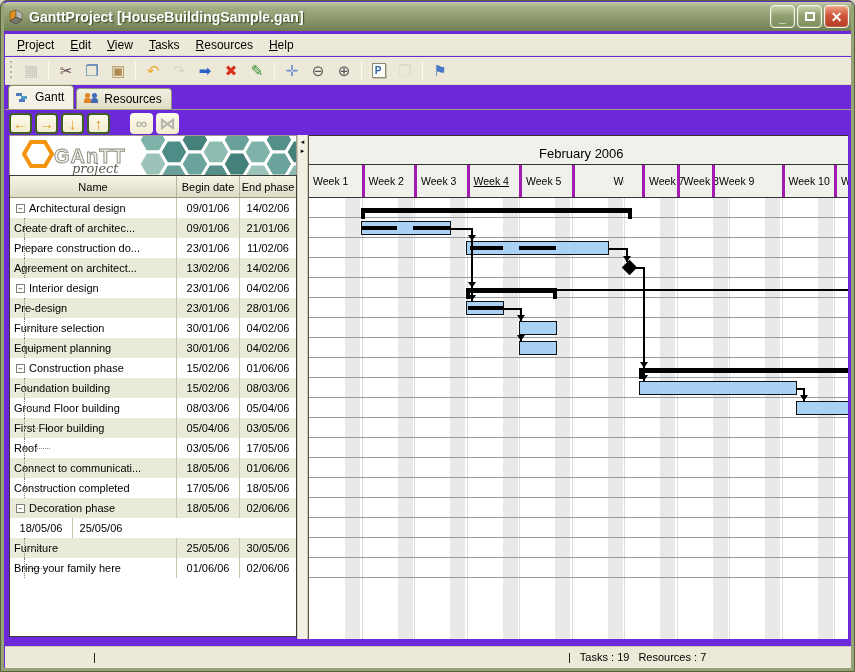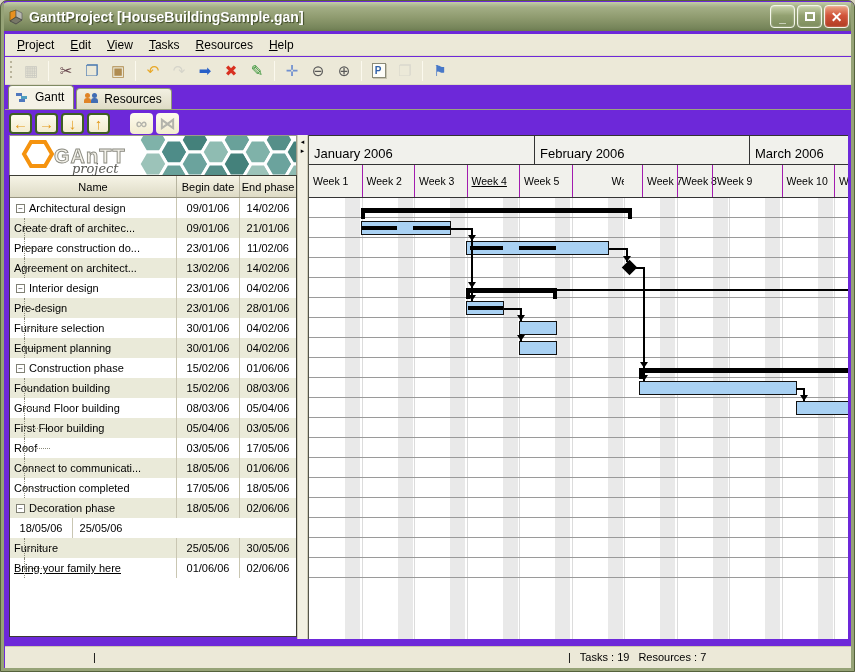--- a/index.html
+++ b/index.html
@@ -69,21 +69,21 @@
   
   .splitter{position:absolute;left:296px;top:134px;width:11px;height:504px;background:#f2f0e2;border-left:1px solid #cfccb8;border-right:1px solid #cfccb8;}
   .splitgrip{position:absolute;left:0;top:2px;width:100%;display:flex;flex-direction:column;align-items:center;font-size:7px;color:#000;line-height:9px;}
 
   
   .chart{position:absolute;left:307px;top:134px;width:540px;height:504px;background:#fff;border-left:1px solid #55554a;overflow:hidden;}
   .mrow{position:absolute;left:0;top:0;width:100%;height:30px;border-top:1px solid #333;border-bottom:1px solid #333;background:#f1f1ec;}
   .mcell{position:absolute;top:0;height:100%;border-left:1px solid #333;font-size:13px;display:flex;align-items:flex-end;padding:0 0 3px 5px;color:#000;}
   .mcell:first-child{border-left:none;}
   .wrow{position:absolute;left:0;top:30px;width:100%;height:33px;border-bottom:1px solid #333;background:#f1f1ec;}
-  .wcell{position:absolute;top:0;height:100%;border-left:1px solid #a21caf;font-size:10.5px;display:flex;align-items:center;padding-left:4px;color:#000;white-space:nowrap;overflow:hidden;}
+  .wcell{position:absolute;top:0;height:100%;border-left:3px solid #a21caf;font-size:10.5px;display:flex;align-items:center;padding-left:4px;color:#000;white-space:nowrap;overflow:hidden;}
   .cbody{position:absolute;left:0;top:63px;width:100%;height:441px;background:#fff;}
   .stripe{position:absolute;top:0;height:100%;background:#e9e9e9;}
   .wline{position:absolute;top:0;height:100%;width:1px;background:#dcdcdc;}
   .rline{position:absolute;left:0;width:100%;height:1px;background:#9a9a9a;}
   .bar{position:absolute;height:14px;background:#a9d1f3;border:1px solid #111;}
   .prog{position:absolute;height:4px;background:#000;}
   .sumbar{position:absolute;height:5px;background:#000;}
   .sumhook{position:absolute;width:4px;height:11px;background:#000;}
   .diamond{position:absolute;width:11px;height:11px;background:#000;transform:rotate(45deg);}
   .dseg{position:absolute;background:#000;}
@@ -331,39 +331,37 @@
         <div class="trow">
           <div class="td date begin" style="width: 63px;">18/05/06</div>
           <div class="td date" style="width: 56px;">25/05/06</div>
         </div>
         <div class="trow alt">
           <div class="td name kid" style="width: 167px;"><span class="trunk"></span><span class="conn"></span>Furniture</div>
           <div class="td date begin" style="width: 63px;">25/05/06</div>
           <div class="td date" style="width: 56px;">30/05/06</div>
         </div>
         <div class="trow">
-          <div class="td name kid" style="width: 167px; text-decoration: underline;"><span class="trunk"></span><span class="conn"></span>Bring your family here</div>
+          <div class="td name kid" style="width: 167px;"><span class="trunk"></span><span class="conn"></span>Bring your family here</div>
           <div class="td date begin" style="width: 63px;">01/06/06</div>
           <div class="td date" style="width: 56px;">02/06/06</div>
         </div>
       </div>
   </div>
 
   <div class="splitter">
     <div class="splitgrip">
         <span>◂</span>
         <span>▸</span>
       </div>
   </div>
 
   <div class="chart">
     <div class="mrow" id="mrow">
-        <div class="mcell" style="left: 0px; width: 225px; border-left: none;">January 2006</div>
         <div class="mcell" style="left: 225px; width: 215px;">February 2006</div>
-        <div class="mcell" style="left: 440px; width: 100px;">March 2006</div>
       </div>
     <div class="wrow" id="wrow">
         <div class="wcell" style="left: 0px; width: 52.5px; border-left: none;">Week 1</div>
         <div class="wcell" style="left: 52.5px; width: 52.5px;">Week 2</div>
         <div class="wcell" style="left: 105px; width: 52.5px;">Week 3</div>
         <div class="wcell" style="left: 157.5px; width: 52.5px; text-decoration: underline;">Week 4</div>
         <div class="wcell" style="left: 210px; width: 52.5px;">Week 5</div>
         <div class="wcell" style="left: 262.5px; width: 52.5px; padding-left: 39px;">Week 6</div>
         <div class="wcell" style="left: 333px; width: 52.5px;">Week 7</div>
         <div class="wcell" style="left: 367.5px; width: 52.5px;">Week 8</div>

